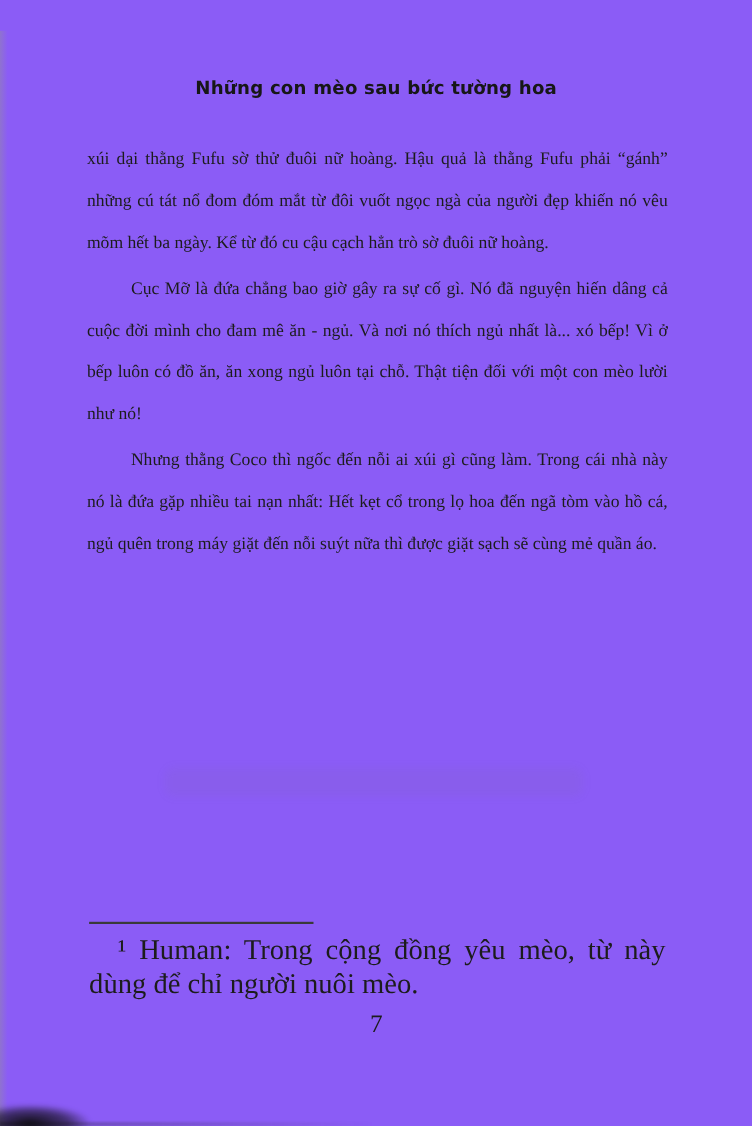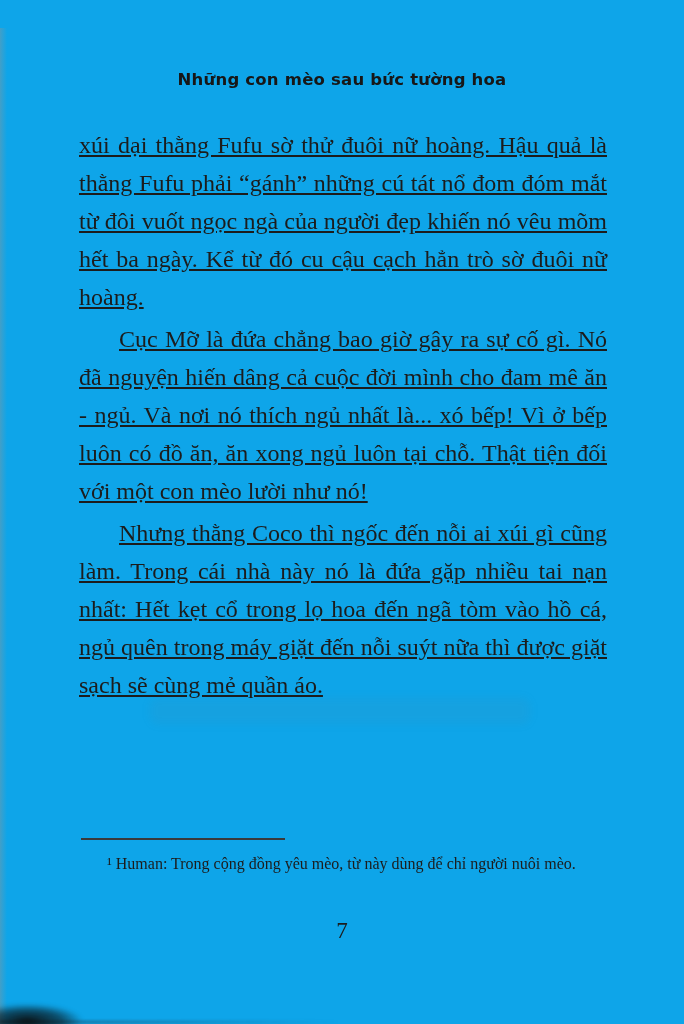--- a/index.html
+++ b/index.html
@@ -4,21 +4,21 @@
 <style>
   html, body {
     margin: 0;
     padding: 0;
     background: #ffffff;
   }
   .page {
     position: relative;
     width: 684px;
     height: 1024px;
-    background: #0ea5e9;
+    background: #8b5cf6;
     overflow: hidden;
     font-family: "Liberation Serif", "DejaVu Serif", serif;
     color: #1c1c1c;
   }
 
   
   .gutter-shadow {
     position: absolute;
     left: 0; top: 28px;
     width: 7px; height: 996px;
@@ -57,24 +57,23 @@
     font-size: 16.5px;
     letter-spacing: 0.2px;
     color: #171717;
   }
 
   .body-text {
     position: absolute;
     top: 126px;
     left: 79px;
     width: 528px;
-    font-size: 24px;
+    font-size: 16px;
     line-height: 38px;
     text-align: justify;
-    text-decoration: underline;
   }
   .body-text p {
     margin: 0 0 4px 0;
   }
   .body-text p.indented {
     text-indent: 40px;
   }
 
   .footnote {
     position: absolute;
@@ -83,21 +82,21 @@
     width: 524px;
   }
   .footnote-separator {
     width: 204px;
     height: 0;
     border-top: 2px solid #3a3a3a;
     margin-bottom: 8px;
   }
   .footnote-text {
     margin: 0;
-    font-size: 16px;
+    font-size: 26px;
     line-height: 31px;
     text-align: justify;
     text-indent: 26px;
   }
 
   .page-number {
     position: absolute;
     top: 918px; left: 0;
     width: 100%;
     text-align: center;

